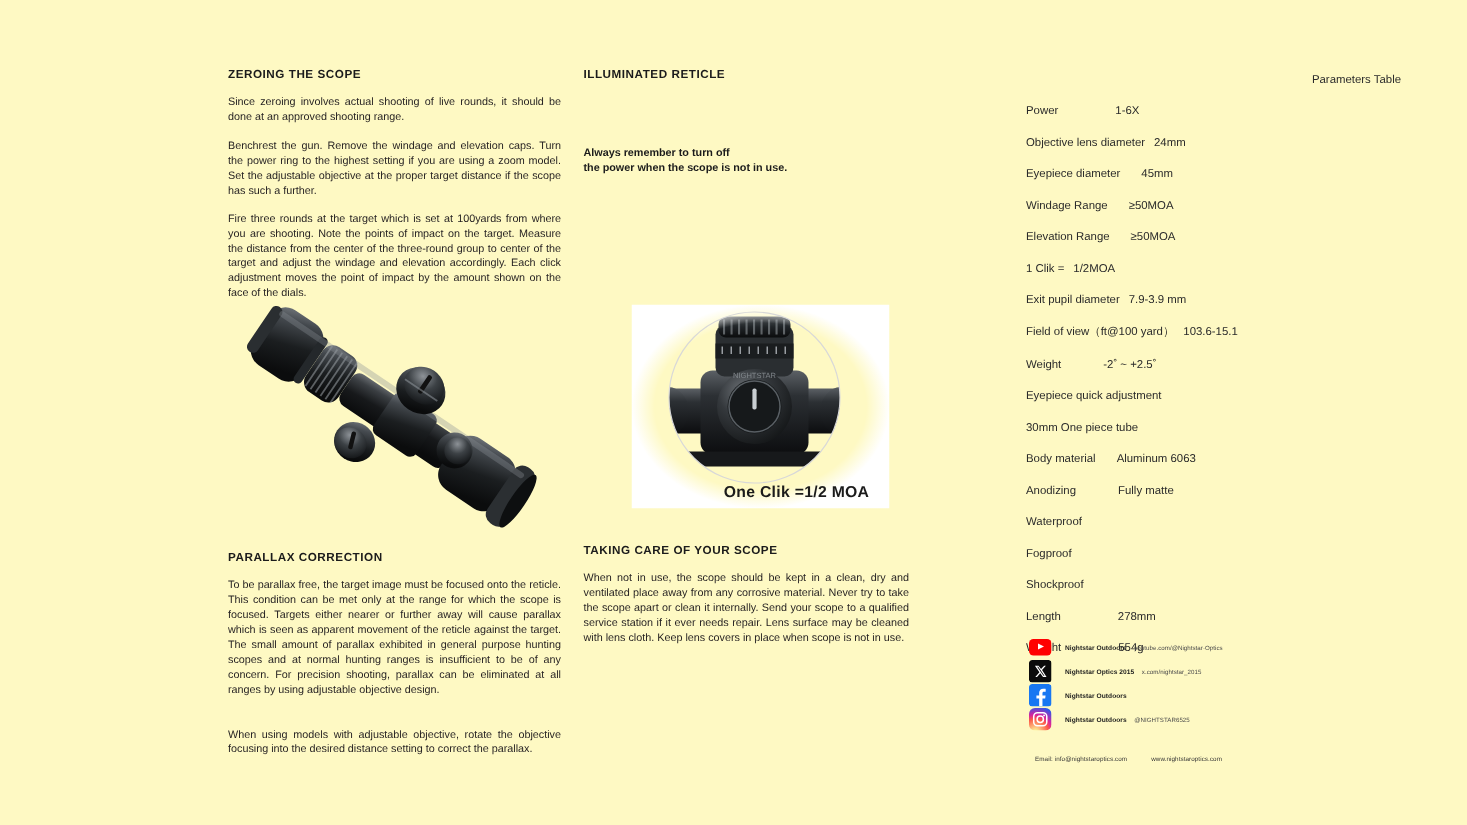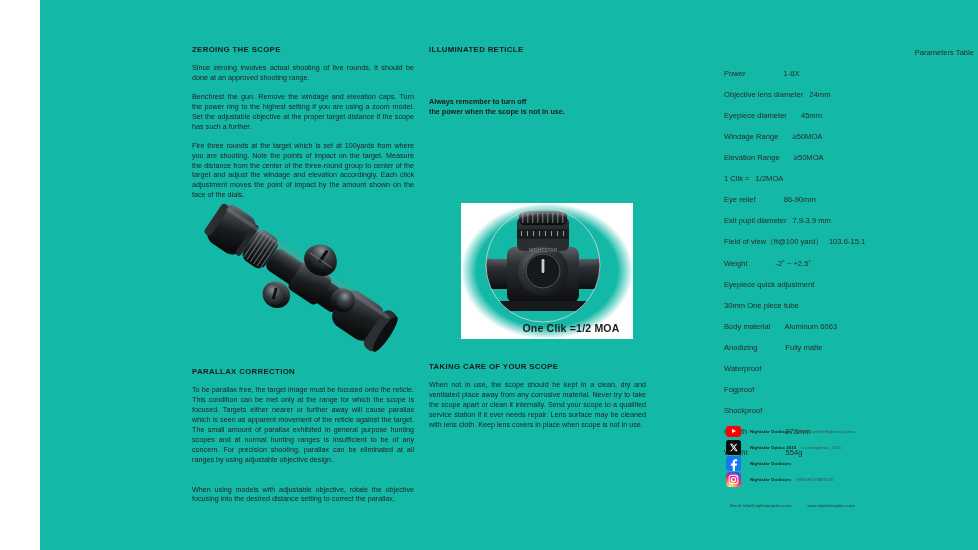--- a/index.html
+++ b/index.html
@@ -12,22 +12,21 @@
     width: 978px; height: 550px;
     position: relative;
     font-family: "Liberation Sans", sans-serif;
     color: #231f20;
     overflow: hidden;
   }
 
   .page {
     position: absolute;
     inset: 0;
-    background: #14b8a6;
-    margin-left: 40px;
+    background: #fef9c3;
   }
 
   
   .col-left   { position: absolute; left: 152px; top: 45px;  width: 222px; }
   .col-mid    { position: absolute; left: 389px; top: 45px;  width: 208px; }
   .col-right  { position: absolute; left: 684px; top: 48px;  width: 250px; text-align: right; }
 
   .sec-title {
     font-size: 7.8px;
     font-weight: bold;
@@ -390,25 +389,20 @@
       <span class="p-label">Elevation Range</span>
       <span class="gap-w-3"></span>
       <span class="p-value">≥50MOA</span>
     </div>
     <div class="param-row">
       <span class="p-label">1 Clik =</span>
       <span class="gap-w-1"></span>
       <span class="p-value">1/2MOA</span>
     </div>
     <div class="param-row">
-      <span class="p-label">Eye relief</span>
-      <span class="gap-w-5"></span>
-      <span class="p-value">86-90mm</span>
-    </div>
-    <div class="param-row">
       <span class="p-label">Exit pupil diameter</span>
       <span class="gap-w-1"></span>
       <span class="p-value">7.9-3.9 mm</span>
     </div>
     <div class="param-row">
       <span class="p-label">Field of view（ft@100 yard）</span>
       <span class="gap-w-1"></span>
       <span class="p-value">103.6-15.1</span>
     </div>
     <div class="param-row">

